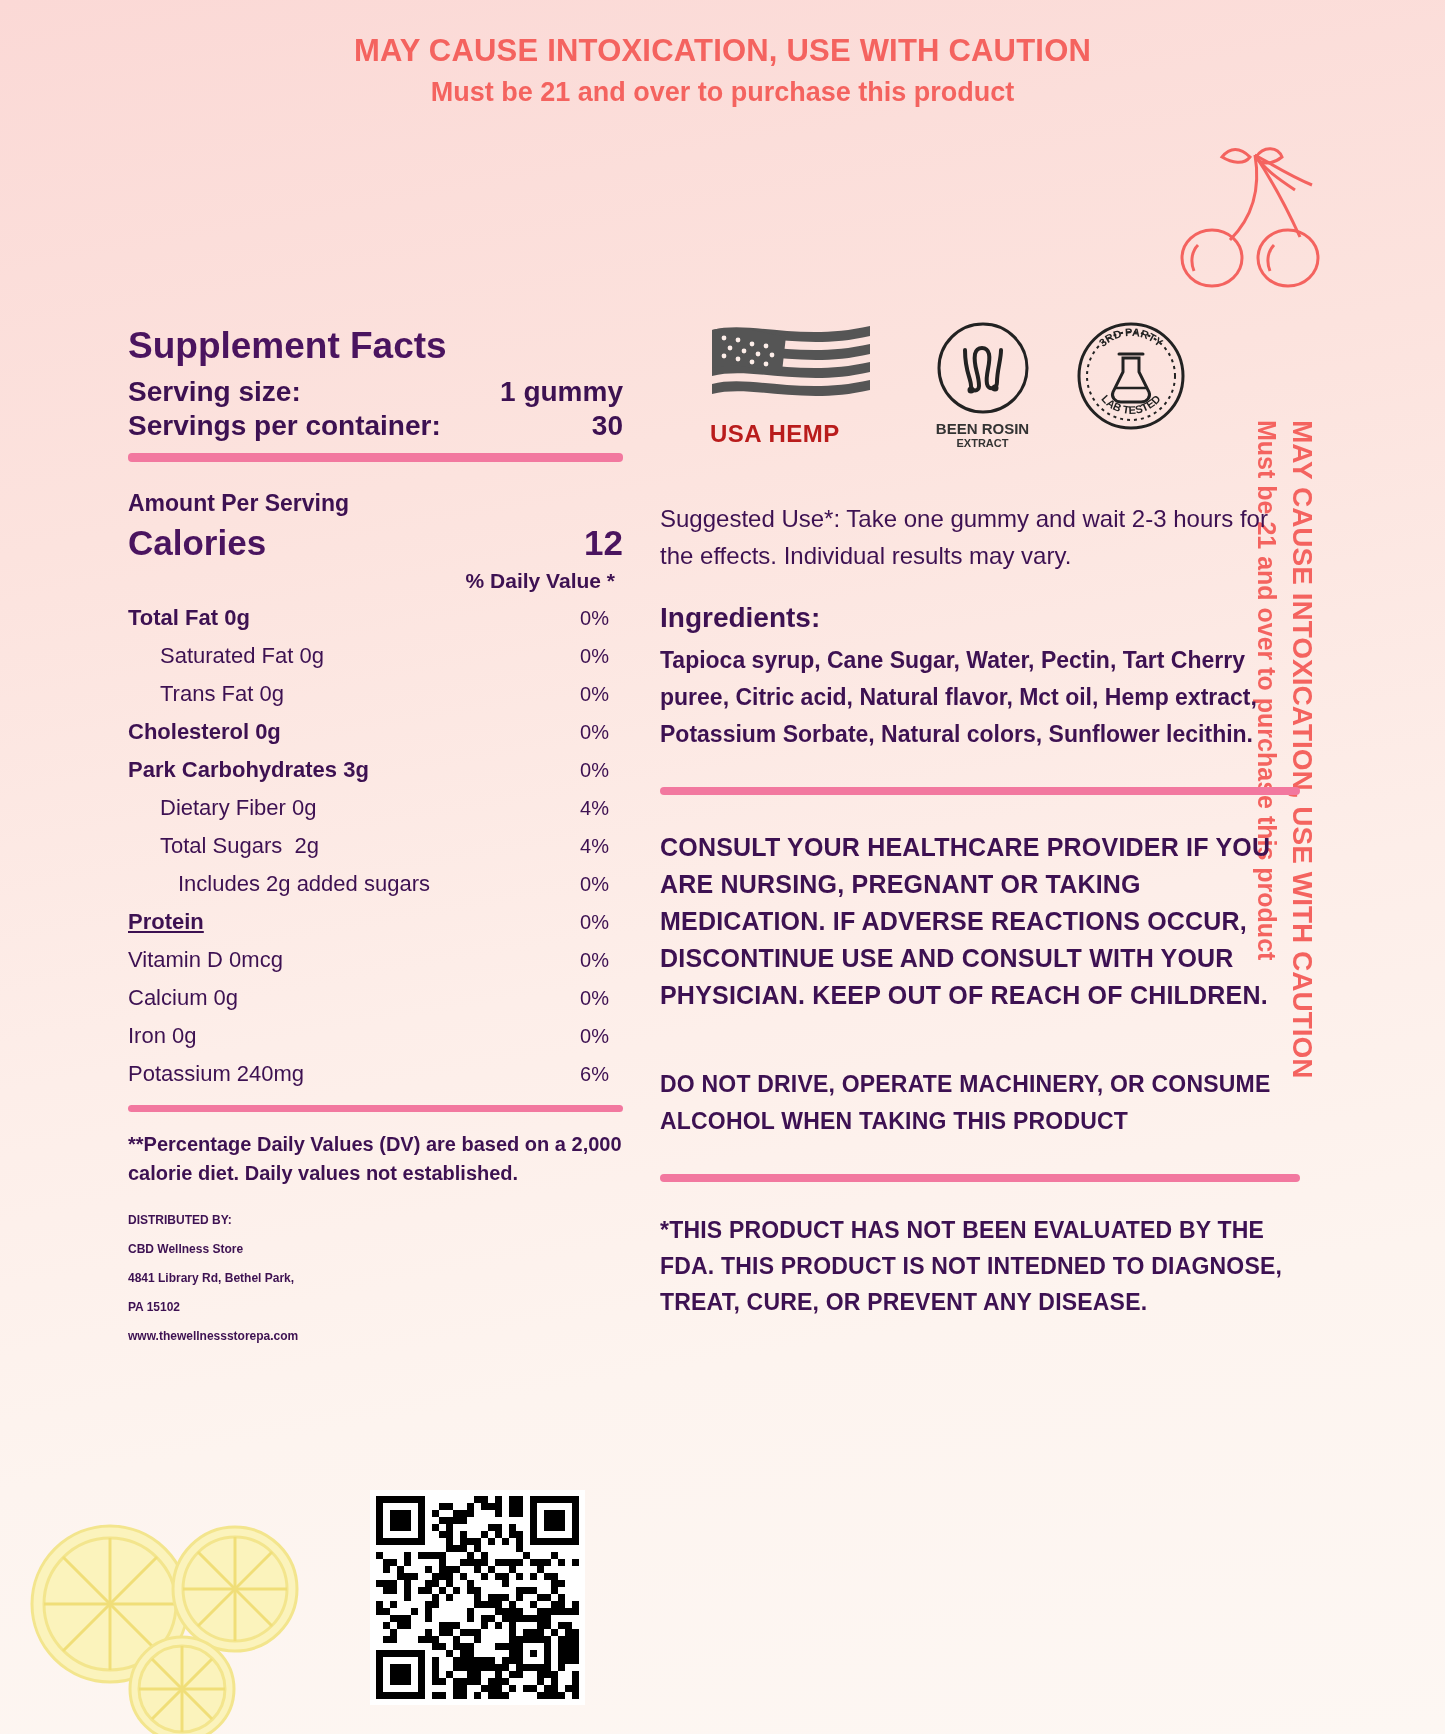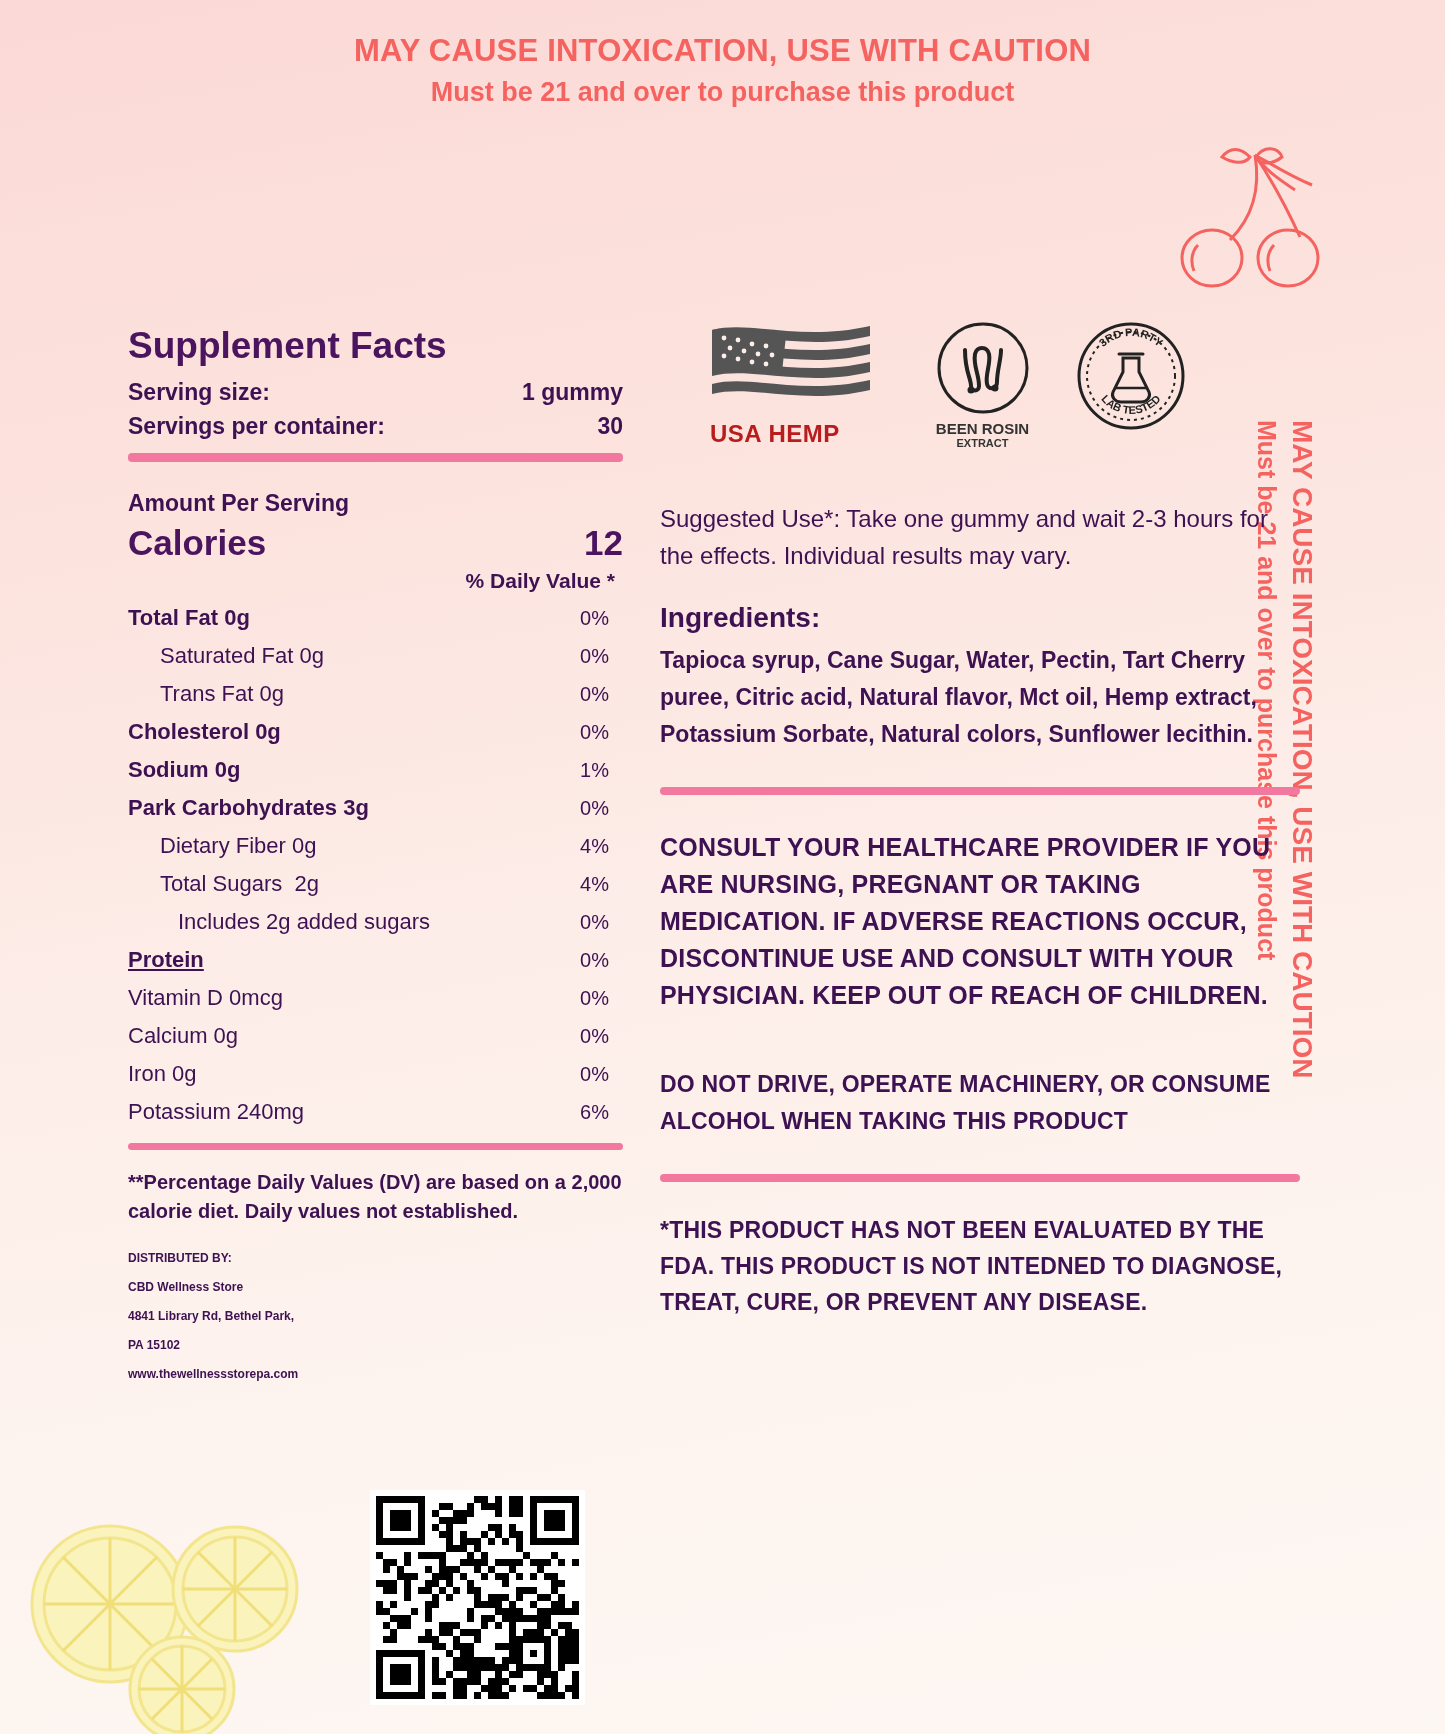--- a/index.html
+++ b/index.html
@@ -77,21 +77,21 @@
   .facts-title {
     font-size: 37px;
     font-weight: bold;
     color: #4a145f;
     margin-bottom: 8px;
   }
   .row {
     display: flex;
     justify-content: space-between;
     align-items: baseline;
-    font-size: 23px;
+    font-size: 28px;
     line-height: 34px;
   }
   .row .lbl { font-weight: bold; }
   .row .val { font-weight: bold; }
 
   .rule-thick {
     height: 9px;
     background: #f2789f;
     border-radius: 4px;
     margin: 10px 0 0 0;
@@ -318,24 +318,20 @@
         <span class="n-name indent1">Saturated Fat 0g</span>
         <span class="n-pct">0%</span>
       </div>
       <div class="nutri-row">
         <span class="n-name indent1">Trans Fat 0g</span>
         <span class="n-pct">0%</span>
       </div>
       <div class="nutri-row">
         <span class="n-name" style="font-weight: bold;">Cholesterol 0g</span>
         <span class="n-pct">0%</span>
-      </div>
-      <div class="nutri-row">
-        <span class="n-name" style="font-weight: bold;">Sodium 0g</span>
-        <span class="n-pct">1%</span>
       </div>
       <div class="nutri-row">
         <span class="n-name" style="font-weight: bold;">Park Carbohydrates 3g</span>
         <span class="n-pct">0%</span>
       </div>
       <div class="nutri-row">
         <span class="n-name indent1">Dietary Fiber 0g</span>
         <span class="n-pct">4%</span>
       </div>
       <div class="nutri-row">

